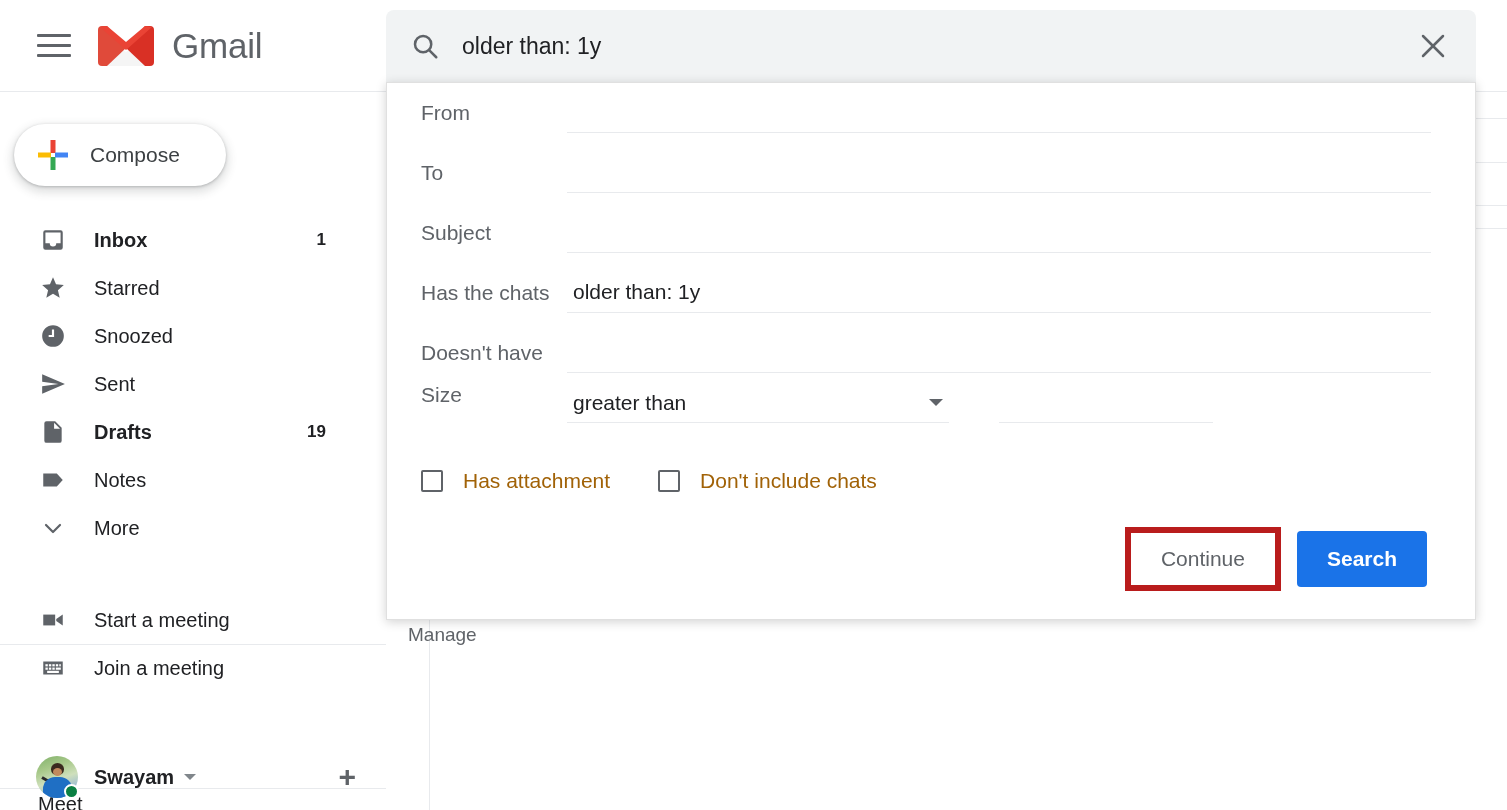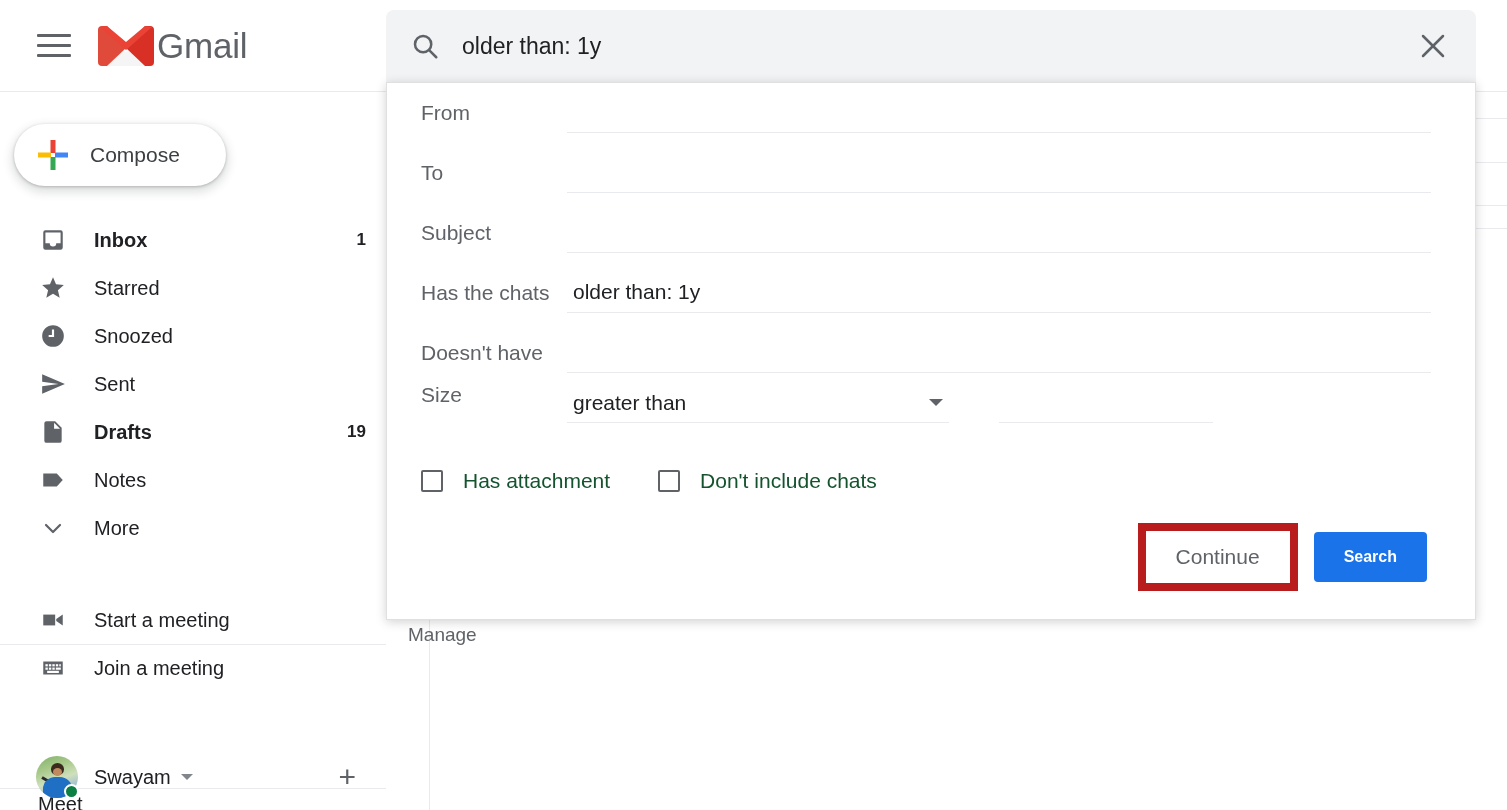--- a/index.html
+++ b/index.html
@@ -42,21 +42,21 @@
   #hamburger span:nth-child(2) { top: 16px; }
   #hamburger span:nth-child(3) { top: 26px; }
 
   #gmail-logo {
     position: absolute;
     left: 96px; top: 22px;
     width: 60px; height: 48px;
   }
   #gmail-wordmark {
     position: absolute;
-    left: 157px; top: 26px;
+    left: 172px; top: 26px;
     font-size: 35px;
     color: #5f6368;
     letter-spacing: -0.2px;
     white-space: nowrap;
   }
 
   
   #sidebar {
     position: absolute;
     left: 0; top: 96px;
@@ -89,21 +89,21 @@
     white-space: nowrap;
   }
 
   .nav-list { position: absolute; left: 0; top: 120px; width: 386px; }
   .nav-item {
     position: relative;
     height: 48px;
     display: flex;
     align-items: center;
     padding-left: 38px;
-    padding-right: 20px;
+    padding-right: 60px;
     cursor: pointer;
     box-sizing: border-box;
   }
   .nav-icon {
     width: 30px; height: 30px;
     flex: none;
     display: flex;
     align-items: center;
     justify-content: center;
     color: #5f6368;
@@ -145,20 +145,21 @@
 
   #hangouts-user {
     position: relative;
     height: 52px;
     display: flex;
     align-items: center;
     padding-left: 36px;
     padding-right: 30px;
     cursor: pointer;
     box-sizing: border-box;
+    font-weight: bold;
   }
   #avatar-wrap { position: relative; width: 42px; height: 42px; flex: none; }
   #avatar {
     width: 42px; height: 42px;
     border-radius: 50%;
     overflow: hidden;
     background: linear-gradient(160deg,#7fb069 0%,#a8c98a 30%,#cfe0bc 55%,#8fb3d9 85%);
     position: relative;
   }
   #avatar .head {
@@ -358,36 +359,36 @@
   .cb-box {
     width: 22px; height: 22px;
     border: 2px solid #5f6368;
     border-radius: 2px;
     box-sizing: border-box;
     flex: none;
   }
   .cb-label {
     margin-left: 20px;
     font-size: 21px;
-    color: #14532d;
+    color: #a16207;
     white-space: nowrap;
   }
   #cb-chats { margin-left: 48px; }
 
   
   #btn-row {
     position: absolute;
     right: 48px;
     bottom: 28px;
     display: flex;
     align-items: center;
   }
   #continue-wrap {
     position: relative;
-    border: 8px solid #b91c1c;
+    border: 6px solid #b91c1c;
     background: #ffffff;
     padding: 10px 12px;
     box-sizing: border-box;
   }
   #continue-btn {
     background: #ffffff;
     border: none;
     font-family: "Liberation Sans", sans-serif;
     font-size: 21px;
     color: #5f6368;
@@ -395,21 +396,21 @@
     cursor: pointer;
     white-space: nowrap;
   }
   #search-btn {
     margin-left: 16px;
     background: #1a73e8;
     border: none;
     border-radius: 4px;
     color: #ffffff;
     font-family: "Liberation Sans", sans-serif;
-    font-size: 16px;
+    font-size: 21px;
     font-weight: bold;
     padding: 16px 30px;
     cursor: pointer;
     white-space: nowrap;
   }
 
   
   #manage-link {
     position: absolute;
     left: 408px; top: 624px;

